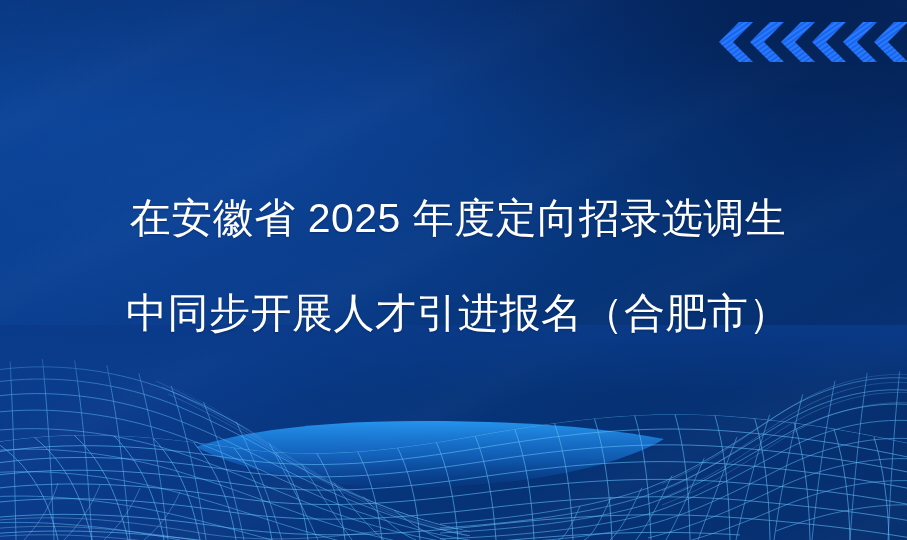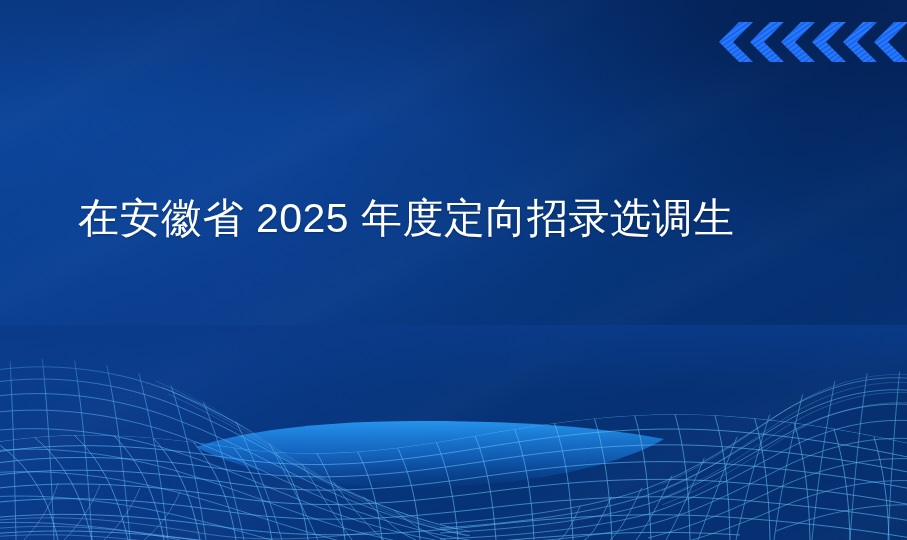--- a/index.html
+++ b/index.html
@@ -76,21 +76,21 @@
     left: 78px;
     top: 171px;
     width: 760px;
     color: #ffffff;
     font-size: 41px;
     line-height: 95px;
     letter-spacing: 0.5px;
     white-space: nowrap;
     text-shadow: 0 1px 2px rgba(0,18,56,0.35);
   }
-  .headline .line { display: block; height: 95px; }
+  .headline .line { display: block; height: 95px; text-align: center; }
 </style>
 </head>
 <body>
 
 <div id="banner">
 
   <div class="bg-base"></div>
   <div class="bg-streaks"></div>
   <div class="bg-vignette"></div>
 
@@ -250,15 +250,16 @@
         <path d="M104 215 C 120 200, 132 182, 140 163"></path>
         <path d="M144 215 C 160 202, 172 185, 180 167"></path>
       </g>
 
       <rect x="0" y="0" width="907" height="70" fill="url(#hazeGrad)" opacity="0.92"></rect>
     </svg>
   </div>
 
   <div class="headline">
     <span class="line">在安徽省 2025 年度定向招录选调生</span>
+    <span class="line">中同步开展人才引进报名（合肥市）</span>
   </div>
 
 </div>
 
 </body></html>

